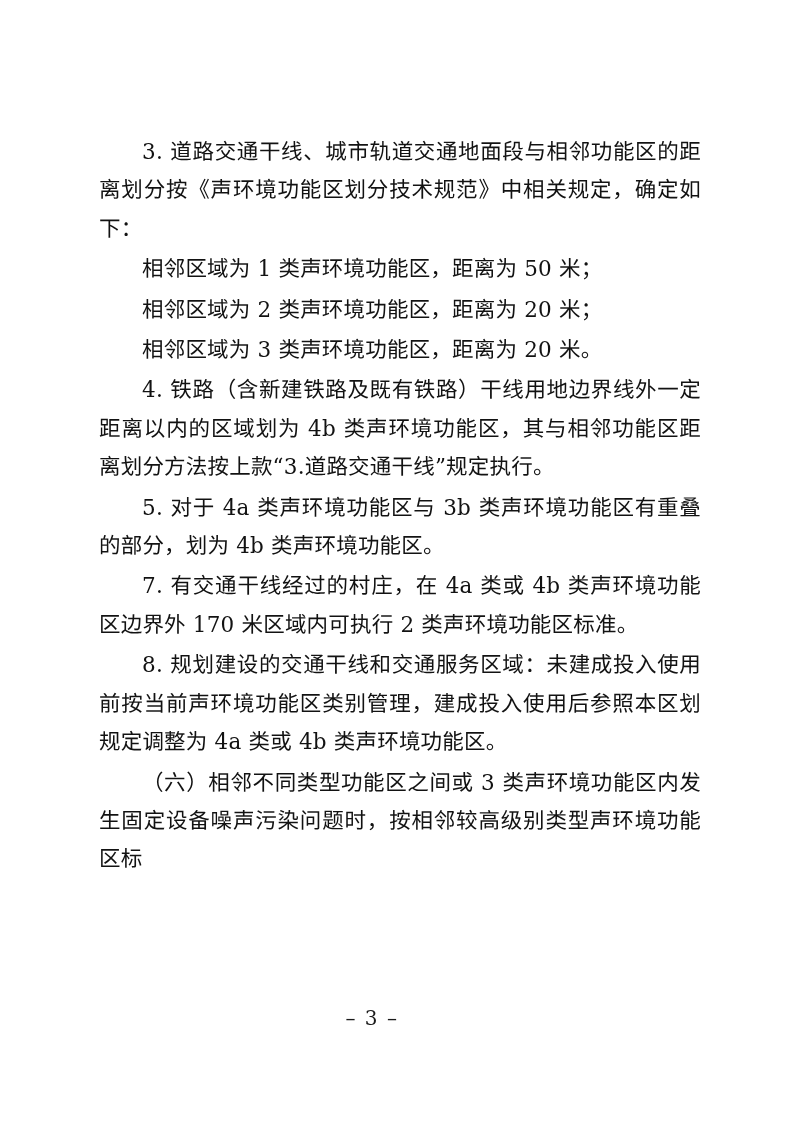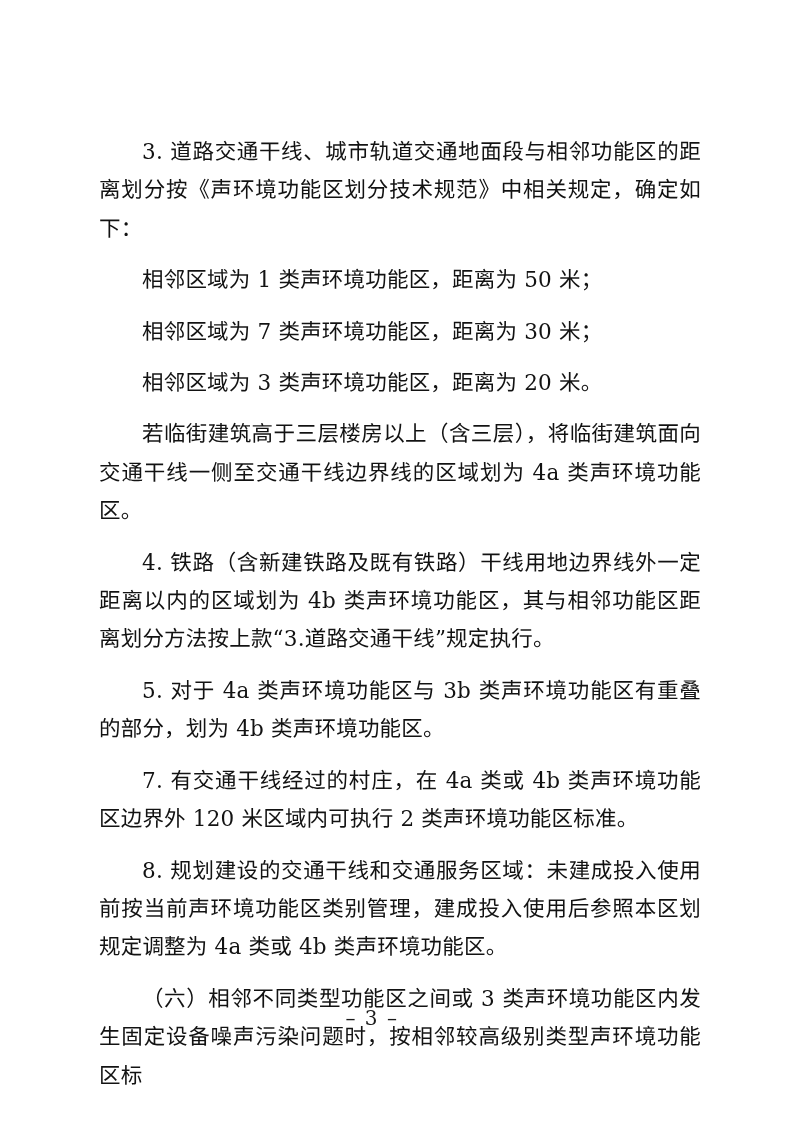--- a/index.html
+++ b/index.html
@@ -43,21 +43,21 @@
     -webkit-font-smoothing: antialiased;
   }
 
   
   .para.single {
     text-align: left;
   }
 
   
   .para + .para {
-    margin-top: 13px;
+    margin-top: 2px;
   }
 
   .page-number {
     position: absolute;
     left: 0;
     right: 0;
     top: 1006px;
     text-align: center;
     padding-right: 56px;
     font-size: 20px;
@@ -70,32 +70,31 @@
 <body>
 
 <div class="page">
 
   <div class="doc-body">
 
     <p class="para">3. 道路交通干线、城市轨道交通地面段与相邻功能区的距离划分按《声环境功能区划分技术规范》中相关规定，确定如下：</p>
 
     <p class="para single">相邻区域为 1 类声环境功能区，距离为 50 米；</p>
 
-    <p class="para single">相邻区域为 7 类声环境功能区，距离为 30 米；</p>
+    <p class="para single">相邻区域为 2 类声环境功能区，距离为 20 米；</p>
 
     <p class="para single">相邻区域为 3 类声环境功能区，距离为 20 米。</p>
 
-    <p class="para">若临街建筑高于三层楼房以上（含三层），将临街建筑面向交通干线一侧至交通干线边界线的区域划为 4a 类声环境功能区。</p>
 
     <p class="para">4. 铁路（含新建铁路及既有铁路）干线用地边界线外一定距离以内的区域划为 4b 类声环境功能区，其与相邻功能区距离划分方法按上款“3.道路交通干线”规定执行。</p>
 
     <p class="para">5. 对于 4a 类声环境功能区与 3b 类声环境功能区有重叠的部分，划为 4b 类声环境功能区。</p>
 
 
-    <p class="para">7. 有交通干线经过的村庄，在 4a 类或 4b 类声环境功能区边界外 120 米区域内可执行 2 类声环境功能区标准。</p>
+    <p class="para">7. 有交通干线经过的村庄，在 4a 类或 4b 类声环境功能区边界外 170 米区域内可执行 2 类声环境功能区标准。</p>
 
     <p class="para">8. 规划建设的交通干线和交通服务区域：未建成投入使用前按当前声环境功能区类别管理，建成投入使用后参照本区划规定调整为 4a 类或 4b 类声环境功能区。</p>
 
     <p class="para">（六）相邻不同类型功能区之间或 3 类声环境功能区内发生固定设备噪声污染问题时，按相邻较高级别类型声环境功能区标</p>
 
   </div>
 
   <div class="page-number">– 3 –</div>
 
 </div>

